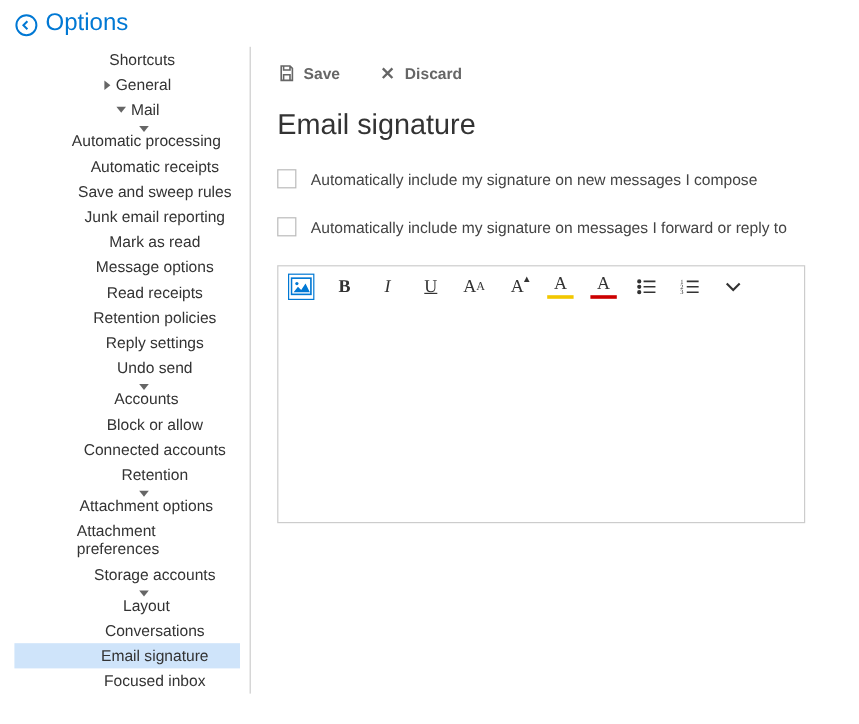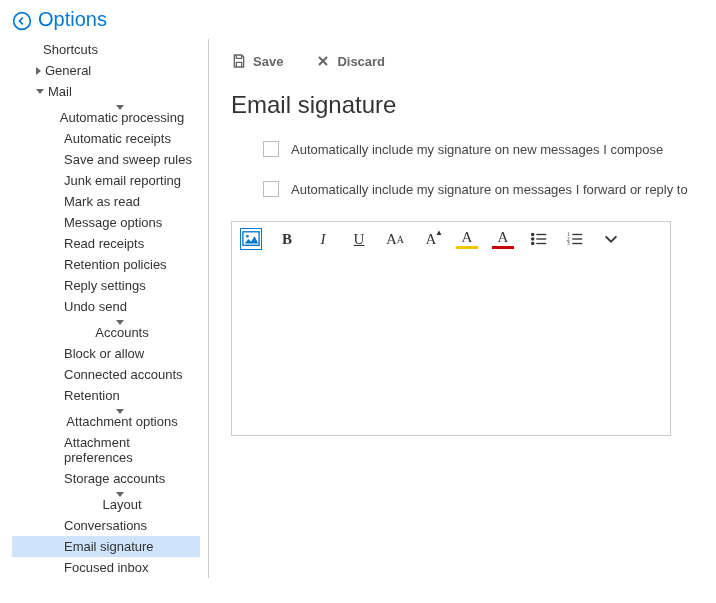--- a/index.html
+++ b/index.html
@@ -2,36 +2,36 @@
 <html><head>
 <meta charset="utf-8">
 <style>
 * { box-sizing: border-box; margin: 0; padding: 0; }
 body { font-family: "Segoe UI", Arial, sans-serif; font-size: 13px; color: #333; background: #fff; width: 716px; height: 603px; overflow: hidden; }
 .page-header { display: flex; align-items: flex-end; padding: 8px 12px; }
 .back-icon { width: 20px; height: 20px; color: #0078d4; margin-right: 6px; cursor: pointer; }
 .options-title { color: #0078d4; font-size: 20px; font-weight: 400; }
 .body-wrap { display: flex; }
 .sidebar { width: 200px; padding-left: 12px; }
-.side-item { padding: 3px 6px; cursor: pointer; color: #333; display: flex; align-items: center; }
+.side-item { padding: 3px 6px; cursor: pointer; color: #333; display: flex; align-items: center; justify-content: center; }
 .side-item.selected { background: #cfe4fa; }
 .lvl0 { padding-left: 18px; font-size: 13px; }
 .lvl1 { padding-left: 24px; }
 .lvl2 { padding-left: 38px; flex-direction: column; }
 .lvl3 { padding-left: 52px; }
 .caret { display: inline-block; width: 0; height: 0; margin-right: 4px; }
 .caret.right { border-top: 4px solid transparent; border-bottom: 4px solid transparent; border-left: 5px solid #666; }
 .caret.down { border-left: 4px solid transparent; border-right: 4px solid transparent; border-top: 5px solid #666; }
 .caret.none { width: 9px; }
 .main { flex: 1; border-left: 1px solid #ccc; padding: 0 22px; margin-left: 8px; position: relative; }
 .action-bar { display: flex; gap: 32px; padding: 14px 0 22px 0; color: #666; font-weight: bold; }
 .action-btn { display: flex; align-items: center; cursor: pointer; }
 .action-btn svg { width: 16px; height: 16px; margin-right: 6px; fill: #666; }
 .page-title { font-size: 24px; font-weight: 300; color: #333; margin-bottom: 22px; }
-.checkbox-row { display: flex; align-items: center; margin-bottom: 24px; color: #444; margin-left: 32px; }
+.checkbox-row { display: flex; align-items: center; margin-bottom: 24px; color: #444; }
 .checkbox-box { width: 16px; height: 16px; border: 1px solid #bbb; margin-right: 12px; background: #fff; cursor: pointer; }
 .editor { border: 1px solid #ccc; width: 440px; height: 215px; }
 .toolbar { display: flex; align-items: center; padding: 6px 8px; gap: 14px; border-bottom: 1px solid transparent; }
 .tb-btn { width: 22px; height: 22px; display: flex; align-items: center; justify-content: center; cursor: pointer; font-family: "Times New Roman", serif; font-size: 15px; color: #333; }
 .tb-btn.sel { border: 1px solid #0078d4; }
 .tb-btn svg { width: 18px; height: 18px; }
 </style>
 </head>
 <body>
 

